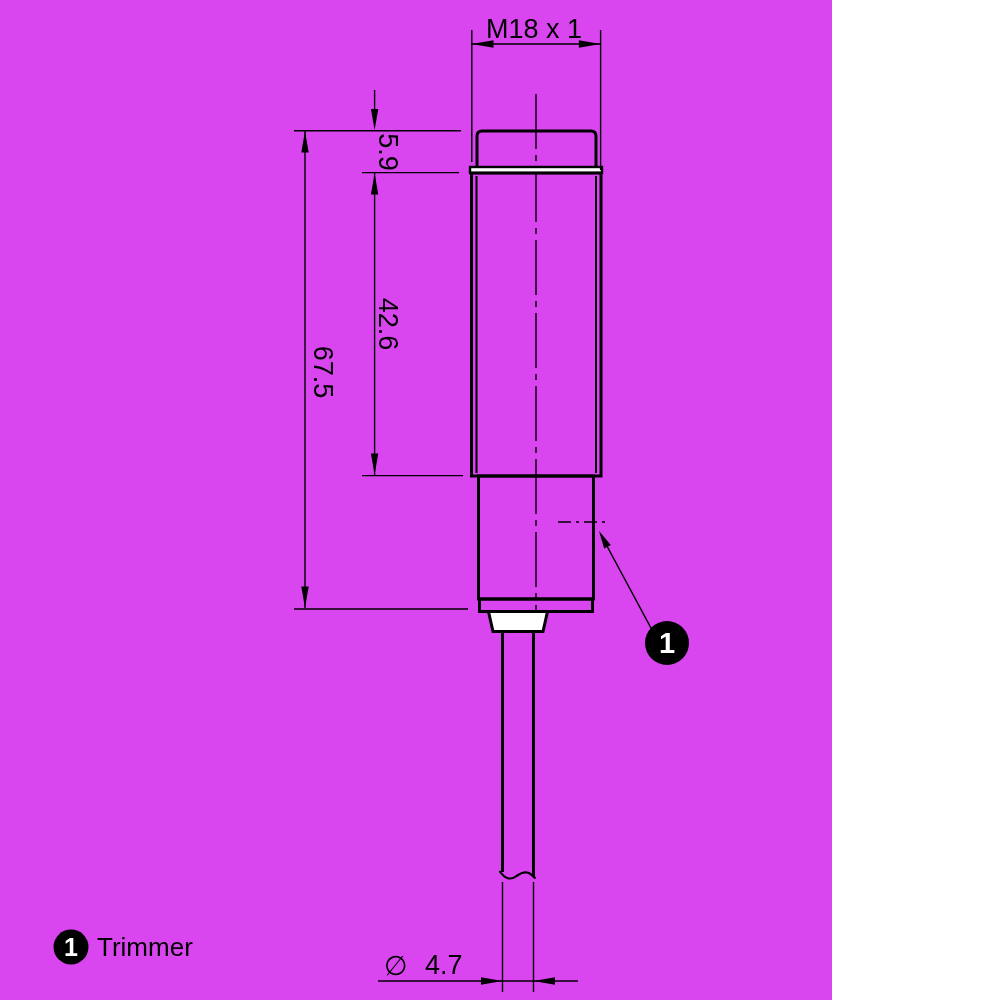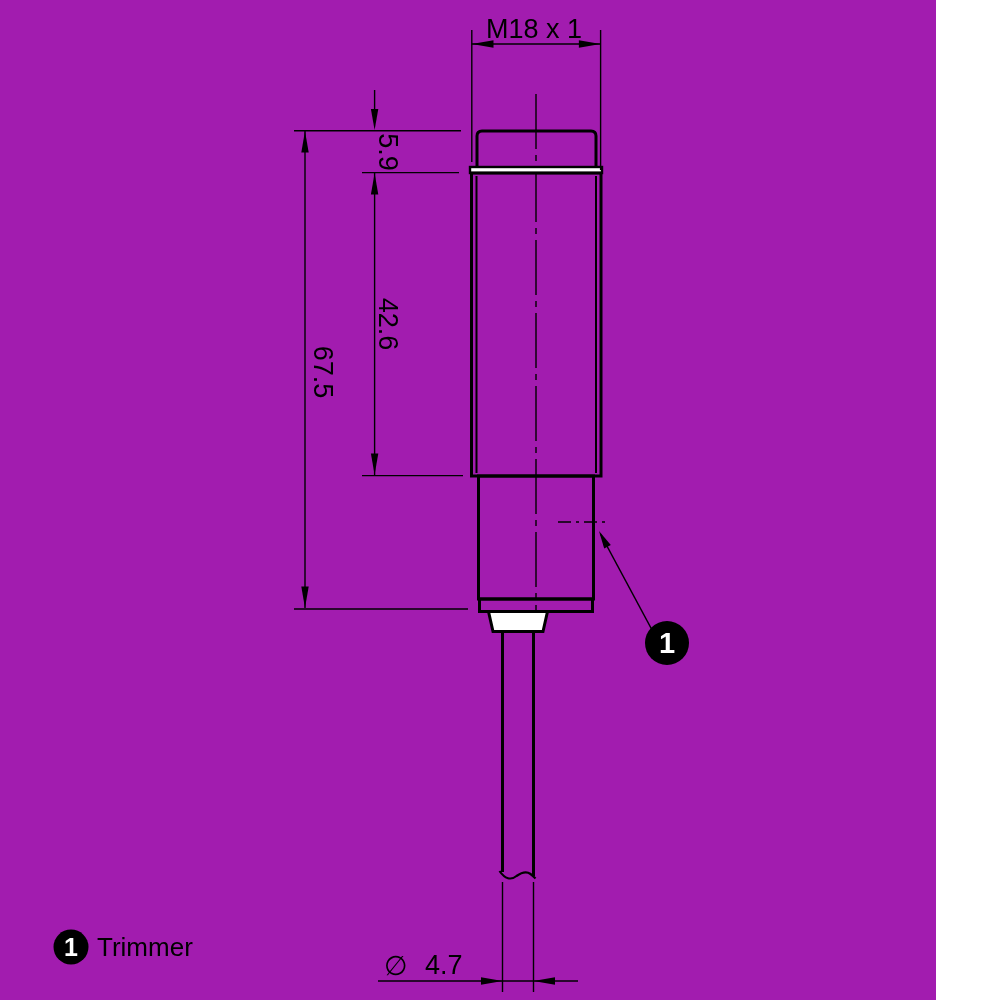--- a/index.html
+++ b/index.html
@@ -2,23 +2,23 @@
 <html><head>
 <meta charset="utf-8">
 <style>
   html, body {
     margin: 0;
     padding: 0;
     background: #ffffff;
   }
   .canvas {
     position: relative;
-    width: 936px;
+    width: 832px;
     height: 1000px;
-    background: #a21caf;
+    background: #d946ef;
     font-family: "Liberation Sans", sans-serif;
     overflow: hidden;
   }
   svg { display: block; }
   .dimtext {
     font-family: "Liberation Sans", sans-serif;
     font-size: 27px;
     fill: #000000;
   }
   .bubbletext {

